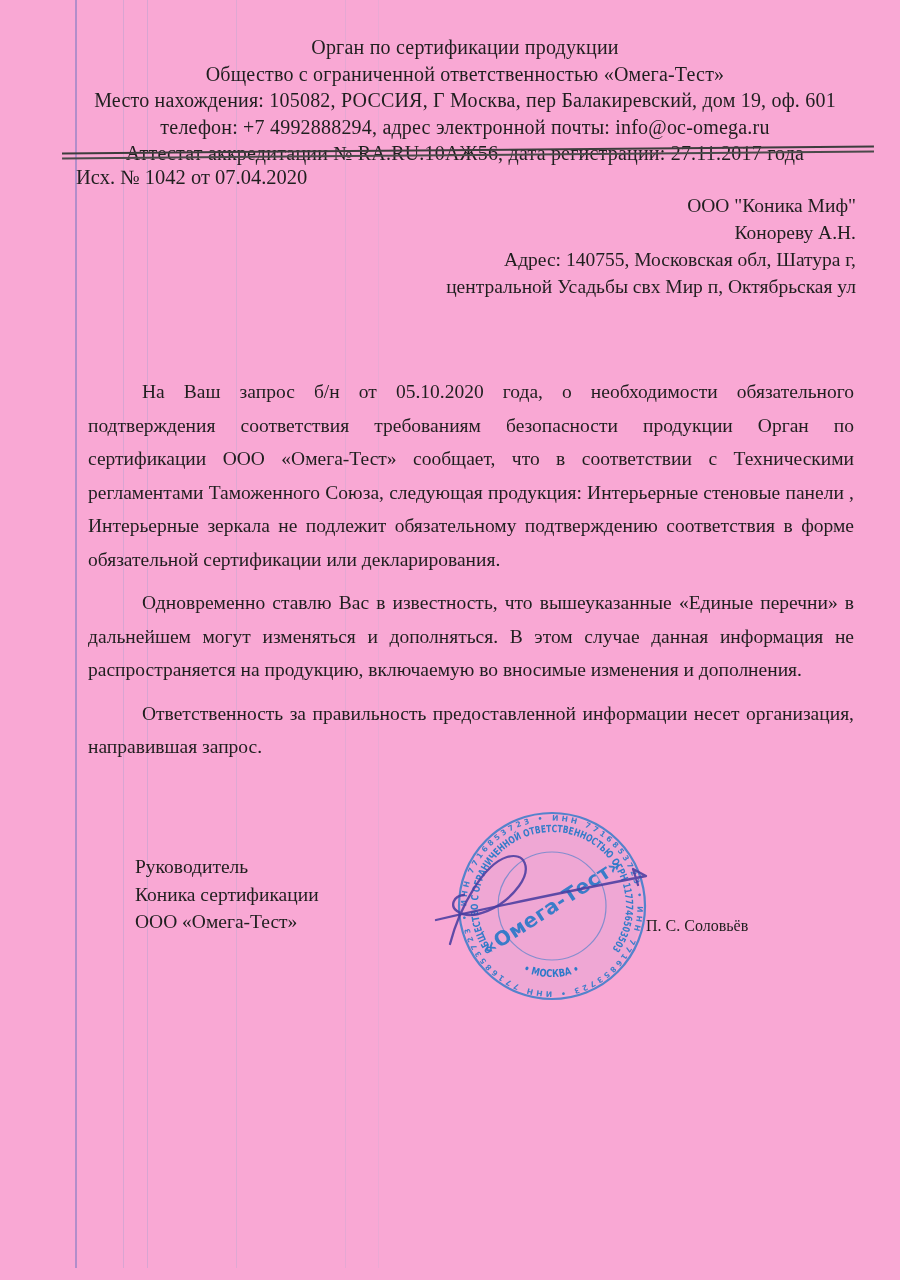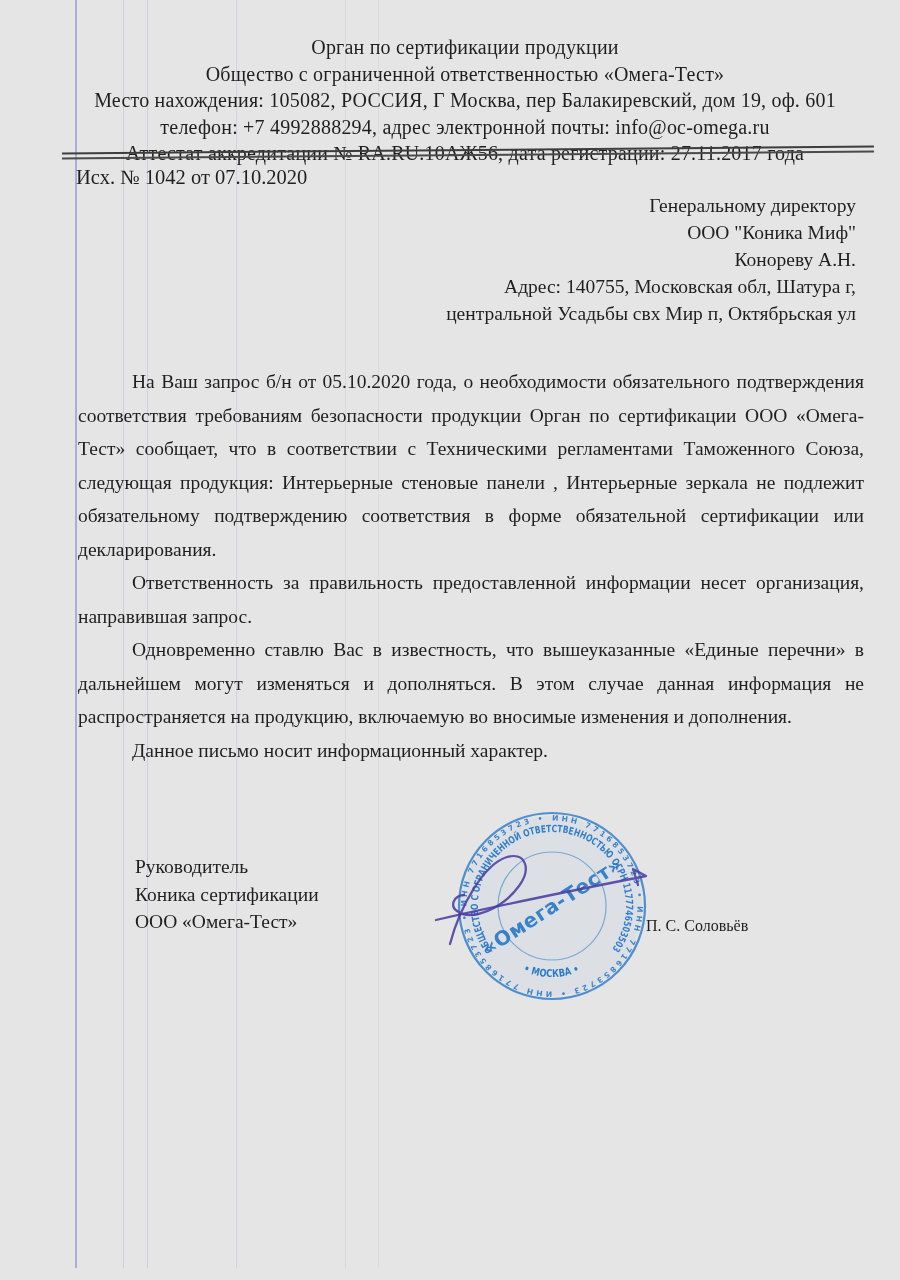--- a/index.html
+++ b/index.html
@@ -4,21 +4,21 @@
 <style>
   html,body{margin:0;padding:0;background:#ffffff;}
   :root{
     --ink:#1f1f1f;
     --stamp:#2b79c9;
     --sig:#4a3da0;
   }
   .page{
     position:relative;
     width:900px;height:1280px;
-    background:#e5e5e5;
+    background:#f9a8d4;
     overflow:hidden;
     font-family:"Liberation Serif","DejaVu Serif",serif;
     color:var(--ink);
   }
   
   .vline{position:absolute;top:0;height:1268px;width:1px;pointer-events:none;}
   .v1{left:75px;background:rgba(90,110,190,0.45);width:2px;}
   .v2{left:123px;background:rgba(140,160,205,0.30);}
   .v3{left:147px;background:rgba(140,160,205,0.30);}
   .v4{left:236px;background:rgba(150,170,210,0.26);}
@@ -41,21 +41,21 @@
     text-align:right;font-size:19.5px;line-height:27px;
   }
   .doc-title{
     position:absolute;top:319px;left:78px;width:788px;margin:0;
     text-align:center;font-size:21.5px;font-weight:bold;letter-spacing:0.3px;
   }
   .body-text{
     position:absolute;top:365px;left:78px;width:786px;
     font-size:19.5px;line-height:33.5px;text-align:justify;
   }
-  .body-text p{margin:0;text-indent:54px;}
+  .body-text p{margin:10px;text-indent:54px;}
   .sig-block{
     position:absolute;top:853px;left:135px;
     font-size:19.5px;line-height:27.5px;
   }
   .signer-name{position:absolute;top:910px;left:646px;font-size:16px;margin-top:7px;}
 
   .seal{position:absolute;left:420px;top:800px;width:260px;height:220px;}
   .seal-edge{fill:none;stroke:var(--stamp);stroke-width:2.2;opacity:0.8;}
   .seal-halo{fill:rgba(80,150,215,0.06);stroke:none;}
   .seal-inner{fill:none;stroke:var(--stamp);stroke-width:1.2;opacity:0.55;}
@@ -85,36 +85,34 @@
   <header class="letterhead">
     <div>Орган по сертификации продукции</div>
     <div>Общество с ограниченной ответственностью «Омега-Тест»</div>
     <div>Место нахождения: 105082, РОССИЯ, Г Москва, пер Балакиревский, дом 19, оф. 601</div>
     <div>телефон: +7 4992888294, адрес электронной почты: info@oc-omega.ru</div>
     <div>Аттестат аккредитации № RA.RU.10АЖ56, дата регистрации: 27.11.2017 года</div>
   </header>
 
   <div class="rule"></div>
 
-  <div class="ref-line">Исх. № 1042 от 07.10.2020</div>
+  <div class="ref-line">Исх. № 1042 от 07.04.2020</div>
 
   <div class="recipient">
-    <div>Генеральному директору</div>
     <div>ООО "Коника Миф"</div>
     <div>Конореву А.Н.</div>
     <div>Адрес: 140755, Московская обл, Шатура г,</div>
     <div>центральной Усадьбы свх Мир п, Октябрьская ул</div>
   </div>
 
 
   <div class="body-text">
     <p>На Ваш запрос б/н от 05.10.2020 года, о необходимости обязательного подтверждения со­ответствия требованиям безопасности продукции Орган по сертификации ООО «Омега-Тест» сообщает, что в соответствии с Техническими регламентами Таможенного Союза, следующая продукция: Интерьерные стеновые панели , Интерьерные зеркала не подлежит обязательному подтверждению соответствия в форме обязательной сертификации или декларирования.</p>
+    <p>Одновременно ставлю Вас в известность, что вышеуказанные «Единые перечни» в даль­нейшем могут изменяться и дополняться. В этом случае данная информация не распространяется на продукцию, включаемую во вносимые изменения и дополнения.</p>
     <p>Ответственность за правильность предоставленной информации несет организация, направившая запрос.</p>
-    <p>Одновременно ставлю Вас в известность, что вышеуказанные «Единые перечни» в даль­нейшем могут изменяться и дополняться. В этом случае данная информация не распространяется на продукцию, включаемую во вносимые изменения и дополнения.</p>
-    <p>Данное письмо носит информационный характер.</p>
   </div>
 
   <div class="sig-block">
     <div>Руководитель</div>
     <div>Коника сертификации</div>
     <div>ООО «Омега-Тест»</div>
   </div>
 
   <svg class="seal" viewBox="0 0 260 220" aria-hidden="true">
     <defs>

